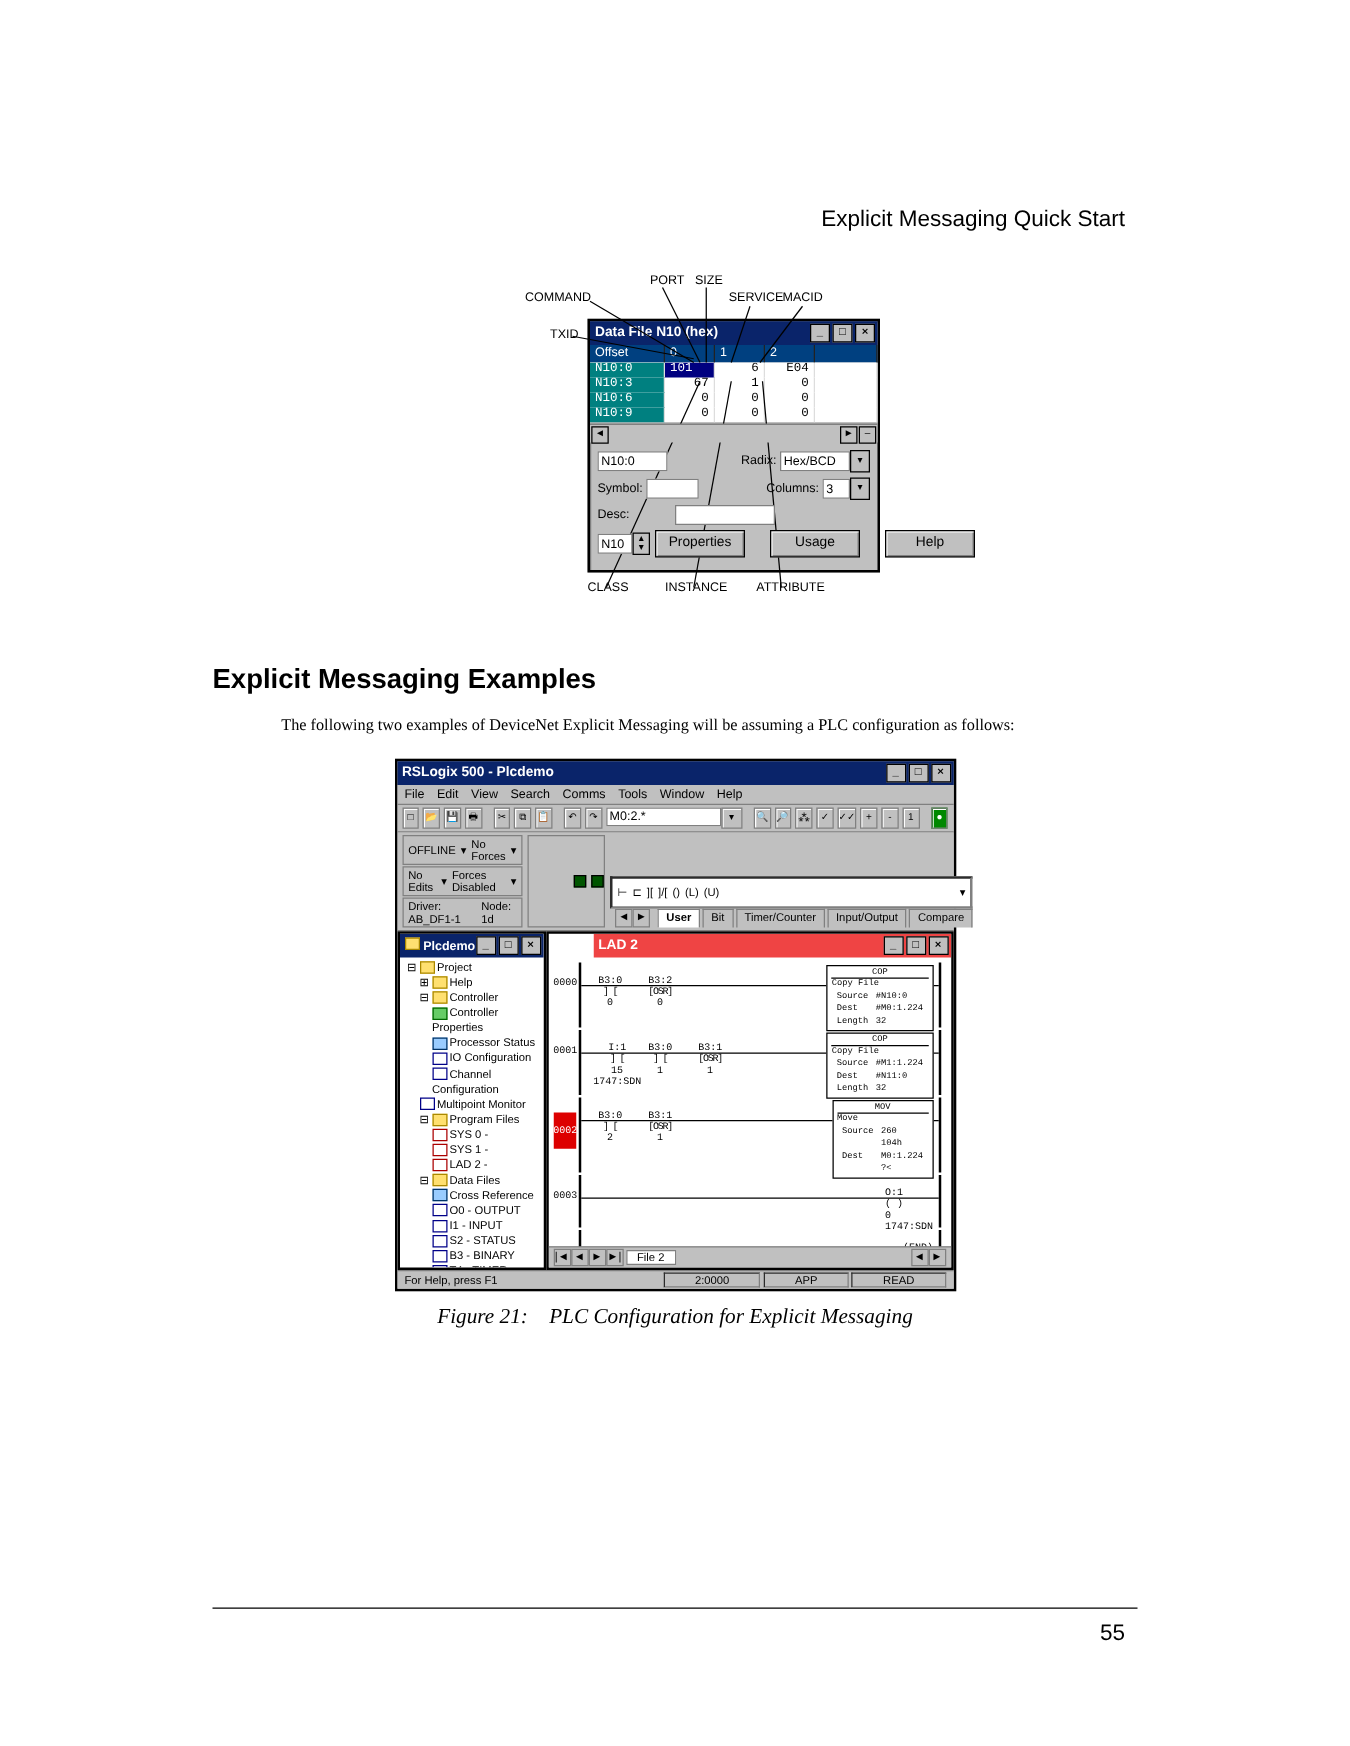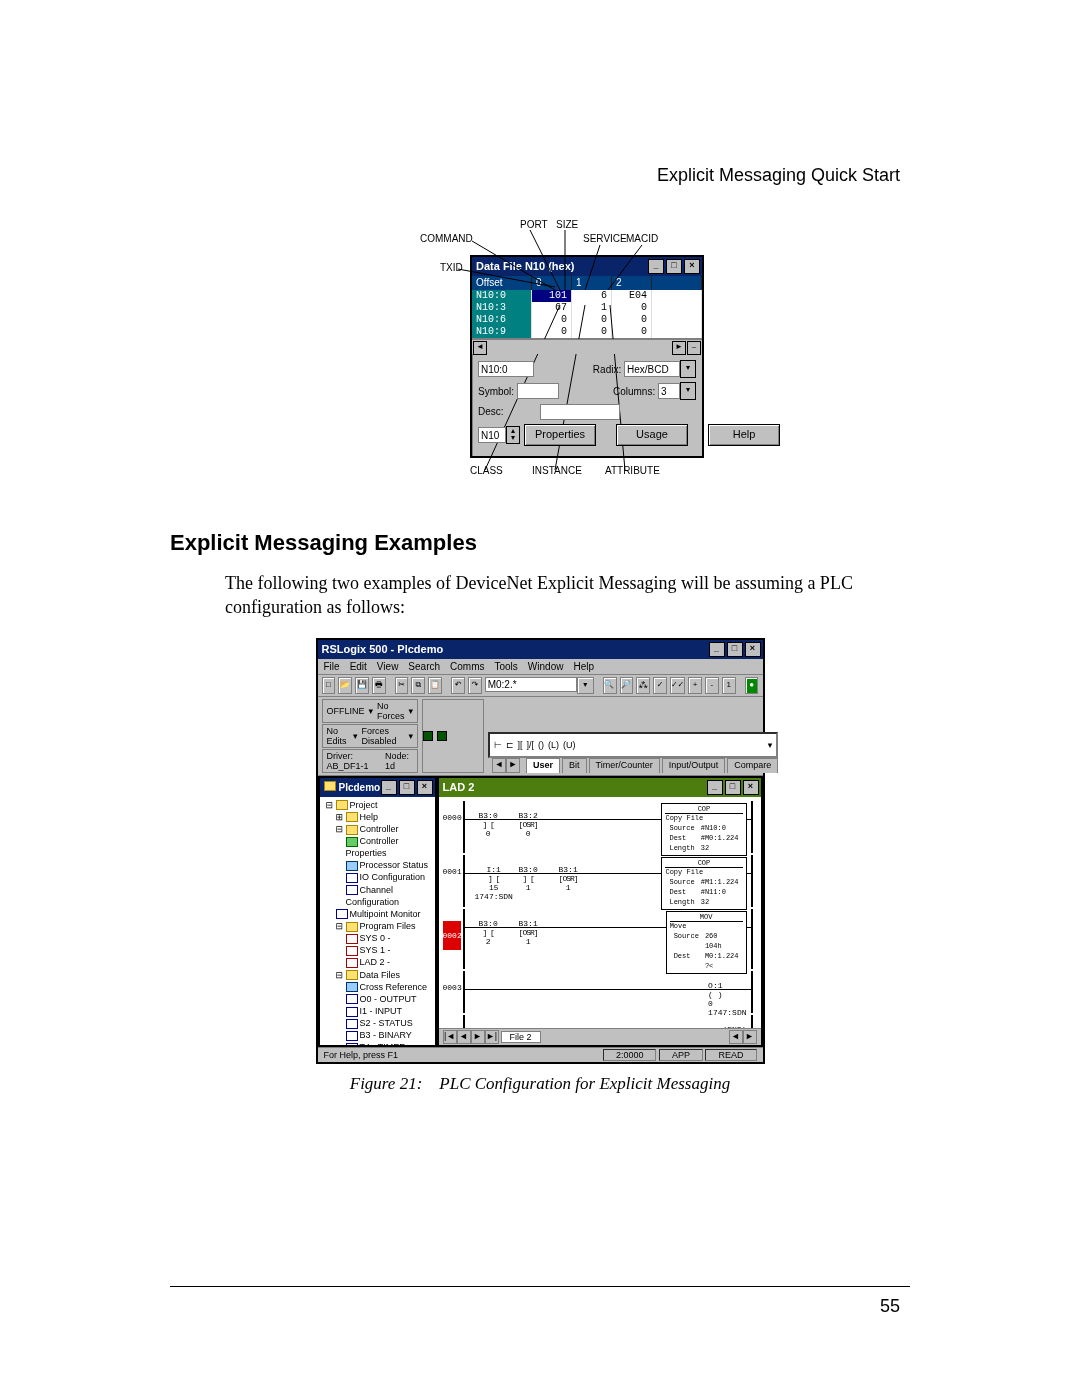--- a/index.html
+++ b/index.html
@@ -110,21 +110,21 @@
     overflow: hidden;
     border-bottom: 1px solid #808080;
   }
   .grow {
     display: grid;
     grid-template-columns: 60px 40px 40px 40px 1fr;
   }
   .grow div { padding: 1px 4px; border-right: 1px solid #ddd; }
   .grow .addr { background: #008080; color: #fff; }
   .grow .v0 { text-align: right; }
-  .grow .hl { background: #000080; color: #fff; text-align: right;}
+  .grow .hl { background: #000080; color: #fff; }
   .hscroll { height: 14px; background: #c0c0c0; border-top: 1px solid #808080; position: relative; }
   .hscroll .arrow { position:absolute; top:1px; width:12px; height:12px; background:#c0c0c0; border:1px solid #000; font-size:8px; text-align:center; line-height:10px;}
   .hscroll .arrow.l{left:1px;} .hscroll .arrow.r{right:16px;}
   .hscroll .arrow.m{right:1px;}
 
   .form-area {
     padding: 2px 6px 6px 6px;
     font-size: 10px;
     position: relative;
   }
@@ -163,21 +163,21 @@
 
   
   h2.section {
     font-family: Arial, Helvetica, sans-serif;
     font-weight: bold;
     font-size: 22px;
     margin: 40px 0 15px 0;
   }
   p.body {
     font-family: "Times New Roman", serif;
-    font-size: 18px;
+    font-size: 13px;
     line-height: 1.35;
     margin: 0 0 18px 55px;
   }
 
   
   .fig21 {
     width: 445px;
     margin: 0 auto 0 auto;
     border: 2px solid #000;
     font-family: "MS Sans Serif", Tahoma, Arial, sans-serif;
@@ -185,26 +185,26 @@
     background:#c0c0c0;
   }
   .fig21 .titlebar { background:#0a246a;}
   .menubar { display:flex; gap:10px; padding:2px 6px; font-size:10px; background:#c0c0c0; border-bottom:1px solid #808080;}
   .toolbar { display:flex; align-items:center; gap:3px; padding:2px 4px; background:#c0c0c0; border-bottom:1px solid #808080; flex-wrap:nowrap; overflow:hidden;}
   .toolbar .tbtn { width:15px; height:15px; background:#c0c0c0; border:1px solid #808080; box-shadow: inset 1px 1px #fff; font-size:8px; text-align:center; line-height:13px;}
   .toolbar .sep { width:4px; }
   .toolbar .combo { display:flex; }
   .toolbar .combo .inp { width:92px; height:15px;}
   .statusbar { display:flex; justify-content:space-between; padding:2px 6px; font-size:9px; background:#c0c0c0; border-top:1px solid #808080;}
-  .statusbar .seg { border:1px inset #808080; padding:0 12px; }
+  .statusbar .seg { border:1px inset #808080; padding:0 24px; }
 
   .status-row {
     display:flex; gap:4px; padding:2px 4px; background:#c0c0c0; border-bottom:1px solid #808080; font-size:9px;
   }
-  .status-row .seg2 { border:1px solid #808080; padding:1px 4px; background:#c0c0c0; min-width:60px; display:flex; align-items:center; gap:4px;}
+  .status-row .seg2 { border:1px solid #808080; padding:1px 4px; background:#c0c0c0; min-width:60px; display:flex; align-items:center; gap:4px;justify-content:flex-end;}
   .led { width:8px; height:8px; background:#005500; border:1px solid #000; display:inline-block;}
   .tabs { display:flex; gap:2px; font-size:9px; padding-left:4px;}
   .tabs .tab { border:1px solid #808080; border-bottom:none; padding:1px 6px; background:#c0c0c0; }
   .tabs .tab.act { background:#fff; font-weight:bold;}
   .tabs .tab-nav { display:flex; margin-right:4px;}
   .tabs .tab-nav div { width:12px;height:13px;border:1px solid #808080;background:#c0c0c0;text-align:center;}
 
   .workspace { display:flex; height:271px;}
   .tree-panel {
     width:115px;
@@ -231,21 +231,21 @@
   .ico.chip{background:#6c6;border:1px solid #060;}
   .ico.net{background:#9cf;border:1px solid #036;}
 
   .ladder-panel {
     flex:1;
     border:2px solid #000;
     background:#fff;
     display:flex; flex-direction:column;
     overflow:hidden;
   }
-  .ladder-panel .titlebar { background:#4d7c0f;}
+  .ladder-panel .titlebar { background:#ef4444;margin-left:36px;}
   .ladder {
     flex:1;
     position:relative;
     font-family:"Courier New",monospace;
     font-size:8px;
     overflow:hidden;
     padding:4px 8px 4px 24px;
   }
   .rung {
     position:relative;

